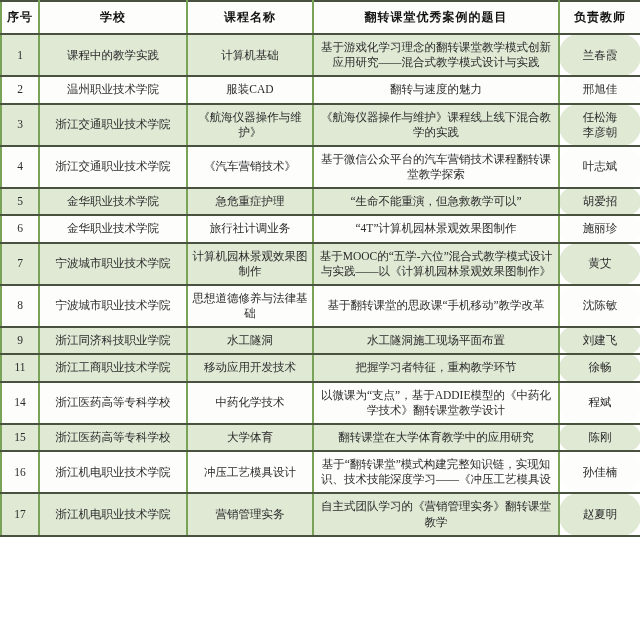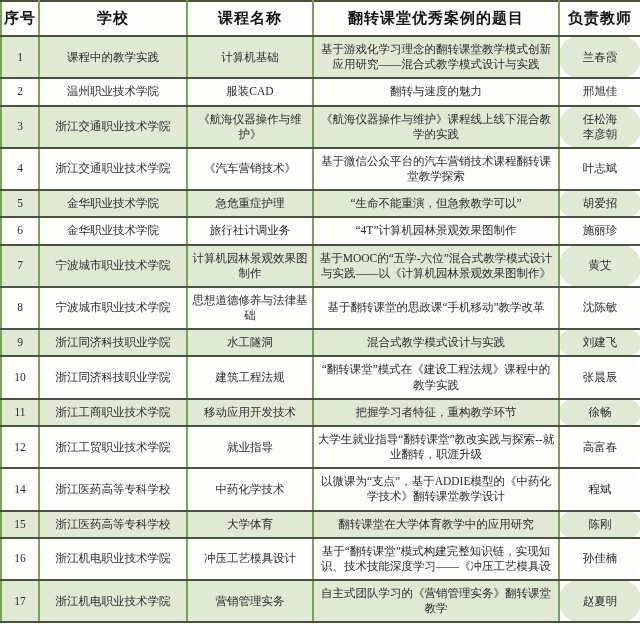--- a/index.html
+++ b/index.html
@@ -26,21 +26,21 @@
     border-right: 2px solid var(--border-v, #79a356);
     border-top: 2px solid var(--border-h, #49523f);
     border-bottom: 2px solid var(--border-h, #49523f);
     text-align: center;
     vertical-align: middle;
     overflow: hidden;
   }
   th {
     background: var(--row-white, #fdfdfc);
     color: #141414;
-    font-size: 15px;
+    font-size: 12px;
     font-weight: bold;
     padding: 7px 2px;
     letter-spacing: 1px;
   }
   td {
     color: #2b2b2b;
     font-size: 11.5px;
     line-height: 1.32;
     padding: 5px 2px;
   }
@@ -124,43 +124,29 @@
     <td class="c-index">8</td>
     <td class="c-school">宁波城市职业技术学院</td>
     <td class="c-course">思想道德修养与法律基础</td>
     <td class="c-title">基于翻转课堂的思政课“手机移动”教学改革</td>
     <td class="c-teacher">沈陈敏</td>
   </tr>
         <tr class="case-row green">
     <td class="c-index">9</td>
     <td class="c-school">浙江同济科技职业学院</td>
     <td class="c-course">水工隧洞</td>
-    <td class="c-title">混合式教学模式设计与实践</td>
+    <td class="c-title">水工隧洞施工现场平面布置</td>
     <td class="c-teacher">刘建飞</td>
-  </tr>
-        <tr class="case-row white">
-    <td class="c-index">10</td>
-    <td class="c-school">浙江同济科技职业学院</td>
-    <td class="c-course">建筑工程法规</td>
-    <td class="c-title">“翻转课堂”模式在《建设工程法规》课程中的教学实践</td>
-    <td class="c-teacher">张晨辰</td>
   </tr>
         <tr class="case-row green">
     <td class="c-index">11</td>
     <td class="c-school">浙江工商职业技术学院</td>
     <td class="c-course">移动应用开发技术</td>
     <td class="c-title">把握学习者特征，重构教学环节</td>
     <td class="c-teacher">徐畅</td>
-  </tr>
-        <tr class="case-row white">
-    <td class="c-index">12</td>
-    <td class="c-school">浙江工贸职业技术学院</td>
-    <td class="c-course">就业指导</td>
-    <td class="c-title">大学生就业指导“翻转课堂”教改实践与探索--就业翻转，职涯升级</td>
-    <td class="c-teacher">高富春</td>
   </tr>
         <tr class="case-row white">
     <td class="c-index">14</td>
     <td class="c-school">浙江医药高等专科学校</td>
     <td class="c-course">中药化学技术</td>
     <td class="c-title">以微课为“支点”，基于ADDIE模型的《中药化学技术》翻转课堂教学设计</td>
     <td class="c-teacher">程斌</td>
   </tr>
         <tr class="case-row green">
     <td class="c-index">15</td>

